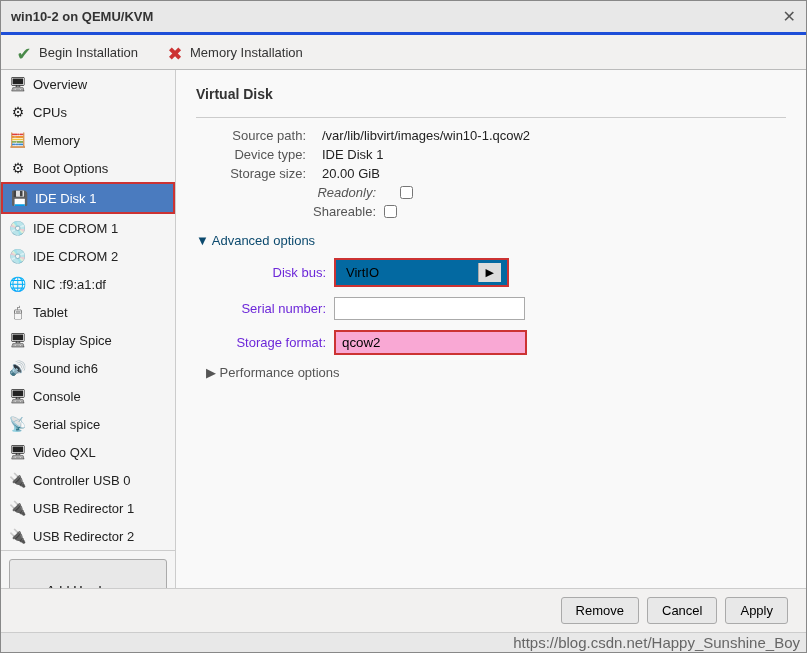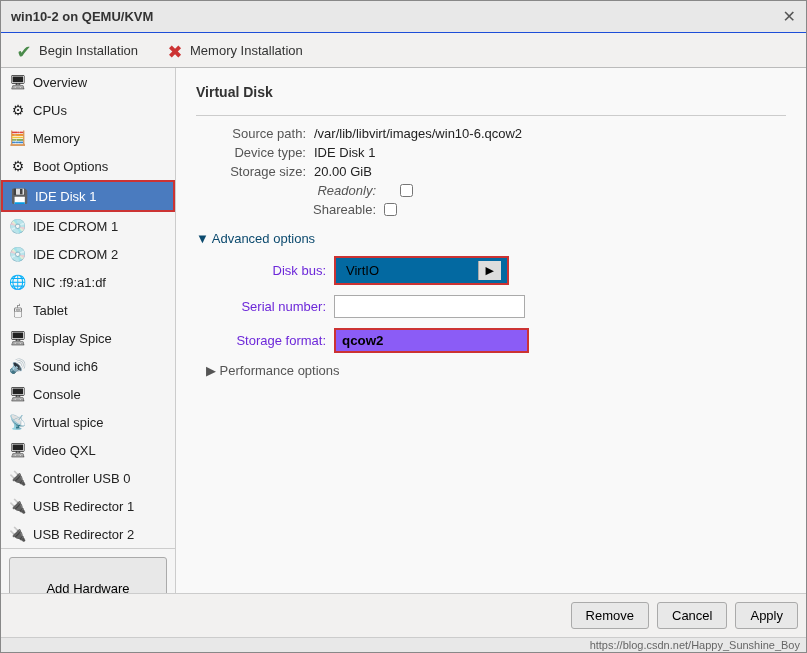--- a/index.html
+++ b/index.html
@@ -17,21 +17,21 @@
       width: 807px;
       height: 653px;
       background: #f2f1f0;
       border: 1px solid #888;
       display: flex;
       flex-direction: column;
       box-shadow: 2px 2px 8px rgba(0,0,0,0.4);
     }
     .titlebar {
       background: #e8e8e8;
-      border-bottom: 1px solid #1d4ed8;
+      border-bottom: 3px solid #1d4ed8;
       padding: 6px 10px;
       display: flex;
       align-items: center;
       justify-content: space-between;
     }
     .titlebar-title {
       font-size: 13px;
       font-weight: bold;
       color: #333;
     }
@@ -134,20 +134,21 @@
       font-weight: bold;
       color: #333;
       margin-bottom: 10px;
       border-bottom: 1px solid #ccc;
       padding-bottom: 15px;
     }
     .info-row {
       display: flex;
       margin-bottom: 4px;
       align-items: flex-end;
+      gap: 8px;
     }
     .info-label {
       color: #555;
       min-width: 110px;
       text-align: right;
       margin-right: 8px;
     }
     .info-value {
       color: #222;
     }
@@ -203,51 +204,50 @@
       font-size: 11px;
     }
     .serial-input {
       border: 1px solid #aaa;
       background: white;
       padding: 3px 6px;
       min-width: 190px;
     }
     .storage-input {
       border: 2px solid #cc3333;
-      background: #8b5cf6;
+      background: #f9a8d4;
       padding: 3px 6px;
       min-width: 190px;
-      font-weight: bold;
     }
     .performance-row {
       display: flex;
       align-items: center;
       gap: 4px;
       margin-left: 10px;
       color: #555;
       cursor: pointer;
     }
     .footer-buttons {
       display: flex;
       justify-content: flex-end;
       gap: 8px;
-      padding: 8px 8px;
+      padding: 8px 18px;
       border-top: 1px solid #ccc;
       background: #f2f1f0;
     }
     .footer-btn {
       padding: 5px 14px;
       background: #e8e8e8;
       border: 1px solid #aaa;
       cursor: pointer;
       font-size: 13px;
       border-radius: 3px;
     }
     .url-bar {
-      font-size: 11px;
+      font-size: 15px;
       color: #666;
       text-align: right;
       padding: 1px 6px;
       background: #e8e8e8;
       border-top: 1px solid #ccc;
     }
   </style>
 </head>
 <body>
 
@@ -317,21 +317,21 @@
         <div class="sidebar-item">
           <span class="item-icon">🔊</span>
           <span>Sound ich6</span>
         </div>
         <div class="sidebar-item">
           <span class="item-icon">🖥</span>
           <span>Console</span>
         </div>
         <div class="sidebar-item">
           <span class="item-icon">📡</span>
-          <span>Virtual spice</span>
+          <span>Serial spice</span>
         </div>
         <div class="sidebar-item">
           <span class="item-icon">🖥</span>
           <span>Video QXL</span>
         </div>
         <div class="sidebar-item">
           <span class="item-icon">🔌</span>
           <span>Controller USB 0</span>
         </div>
         <div class="sidebar-item">
@@ -347,21 +347,21 @@
       <div class="sidebar-footer">
         <button class="add-hardware-btn">Add Hardware</button>
       </div>
     </div>
 
     <div class="main-content">
       <div class="section-title">Virtual Disk</div>
 
       <div class="info-row">
         <span class="info-label">Source path:</span>
-        <span class="info-value">/var/lib/libvirt/images/win10-6.qcow2</span>
+        <span class="info-value">/var/lib/libvirt/images/win10-1.qcow2</span>
       </div>
       <div class="info-row">
         <span class="info-label">Device type:</span>
         <span class="info-value">IDE Disk 1</span>
       </div>
       <div class="info-row">
         <span class="info-label">Storage size:</span>
         <span class="info-value">20.00 GiB</span>
       </div>
       <div class="checkbox-row">

